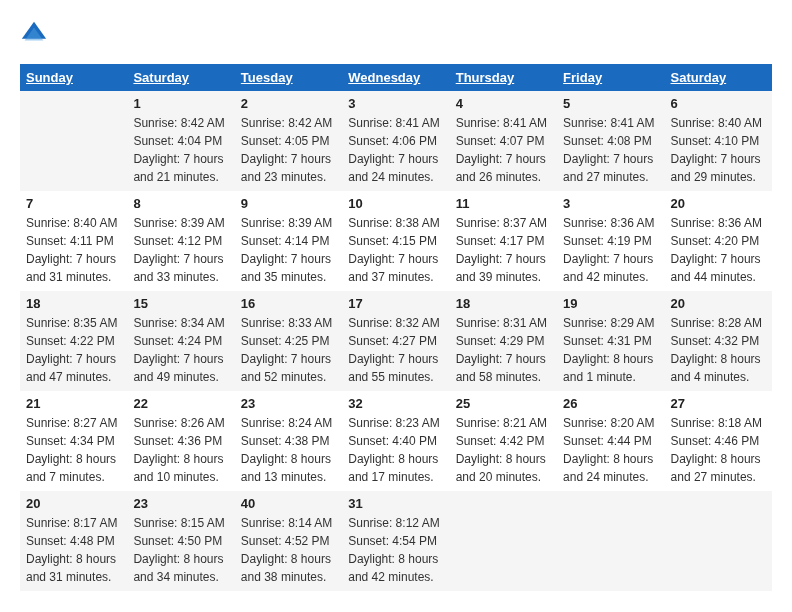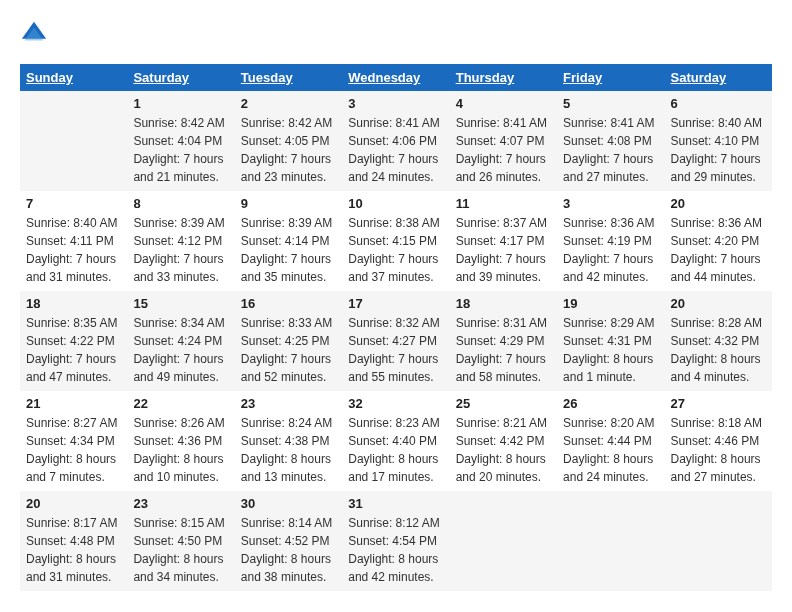--- a/index.html
+++ b/index.html
@@ -241,21 +241,21 @@
       <tr>
         <td>
           <span class="day-number">20</span>
           <div class="day-info">Sunrise: 8:17 AM<br>Sunset: 4:48 PM<br>Daylight: 8 hours<br>and 31 minutes.</div>
         </td>
         <td>
           <span class="day-number">23</span>
           <div class="day-info">Sunrise: 8:15 AM<br>Sunset: 4:50 PM<br>Daylight: 8 hours<br>and 34 minutes.</div>
         </td>
         <td>
-          <span class="day-number">30</span>
+          <span class="day-number">40</span>
           <div class="day-info">Sunrise: 8:14 AM<br>Sunset: 4:52 PM<br>Daylight: 8 hours<br>and 38 minutes.</div>
         </td>
         <td>
           <span class="day-number">31</span>
           <div class="day-info">Sunrise: 8:12 AM<br>Sunset: 4:54 PM<br>Daylight: 8 hours<br>and 42 minutes.</div>
         </td>
         <td></td>
         <td></td>
         <td></td>
       </tr>

